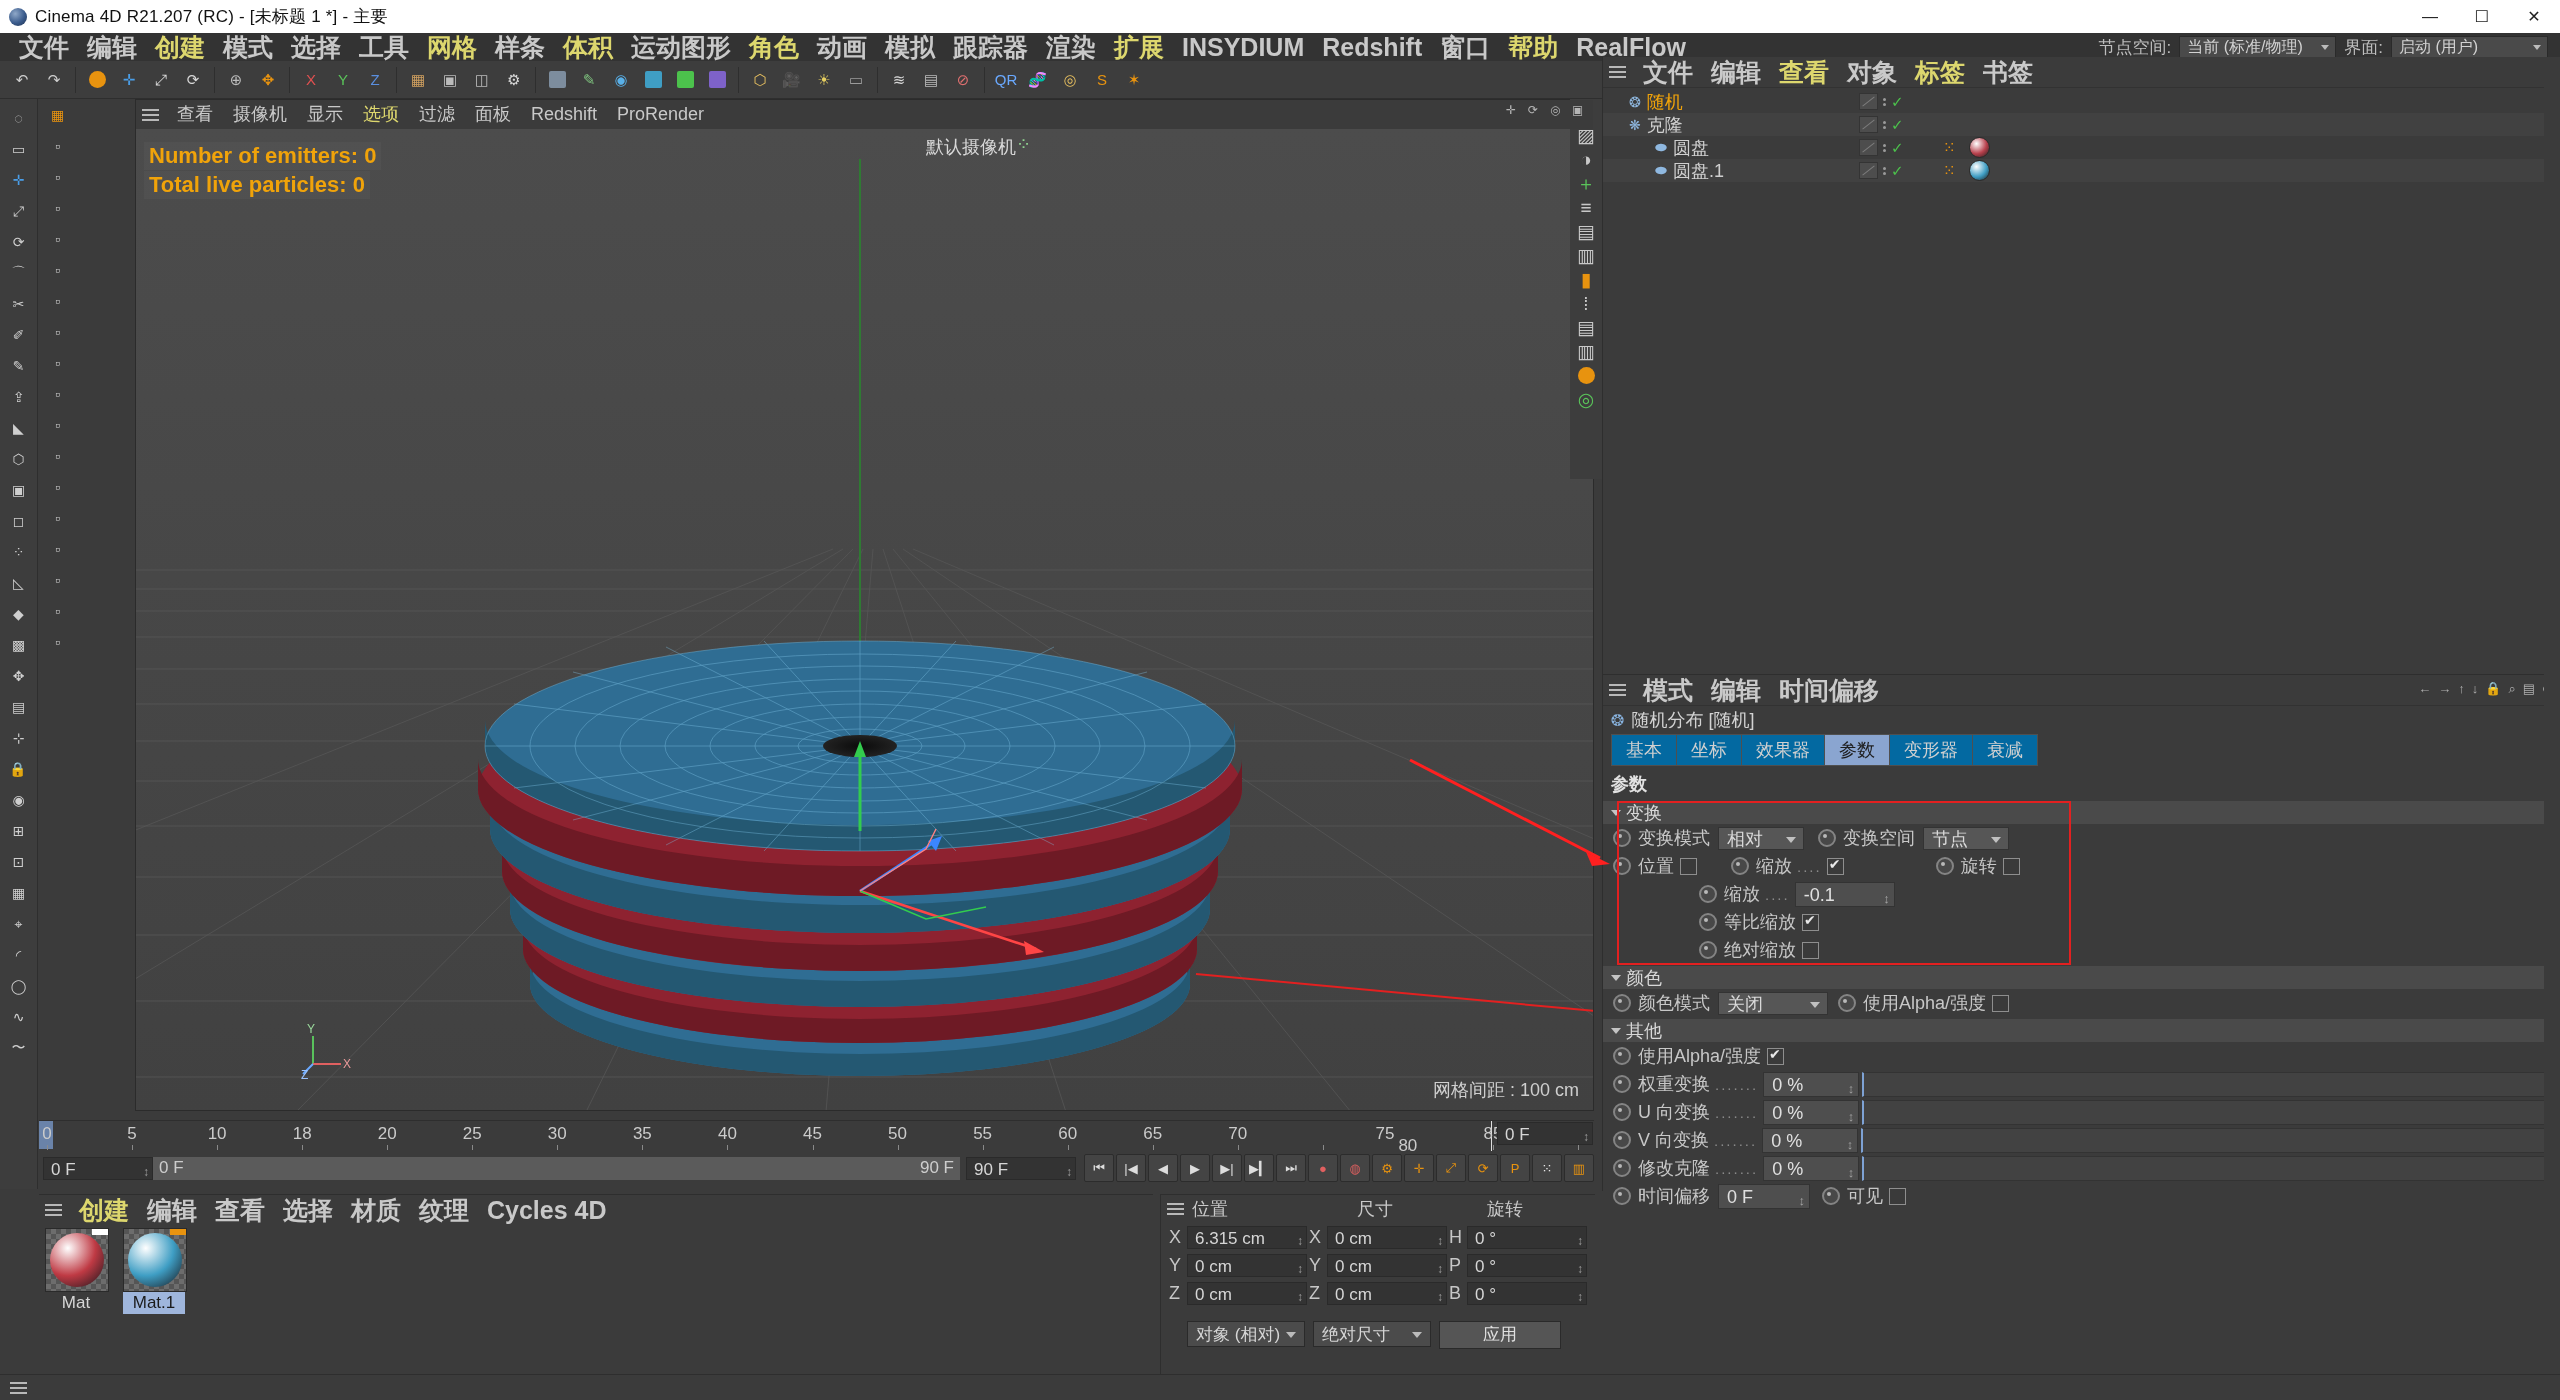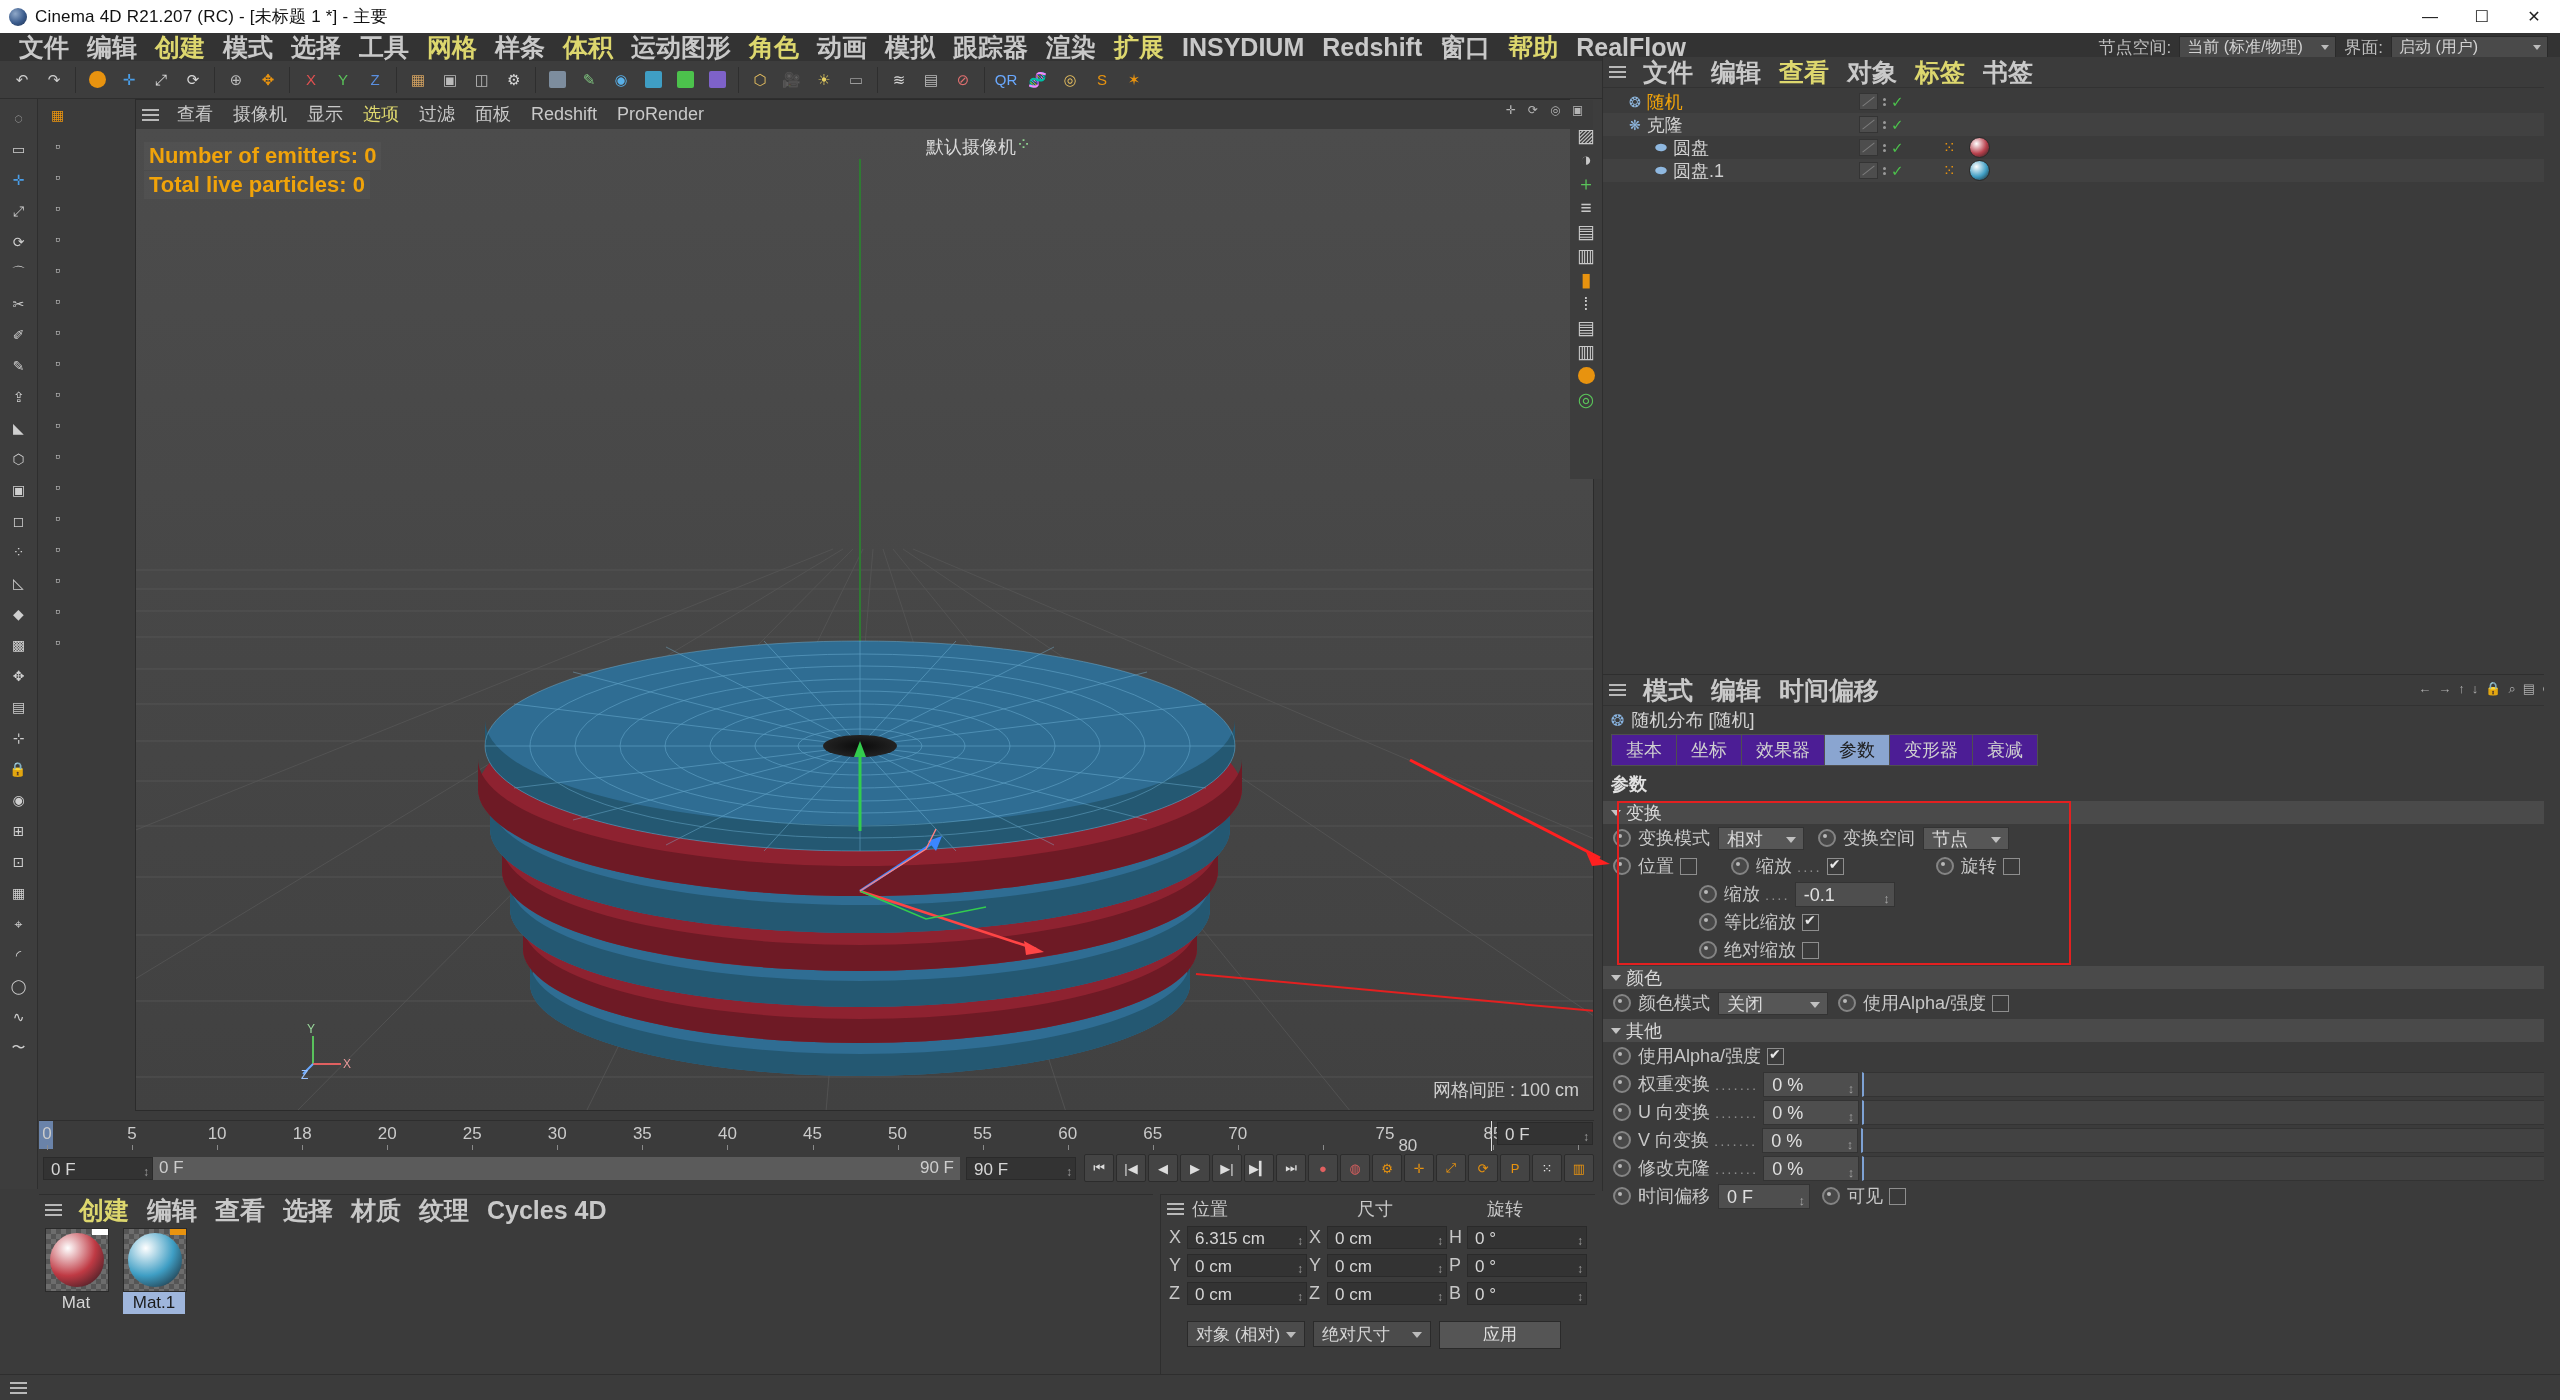--- a/index.html
+++ b/index.html
@@ -132,21 +132,21 @@
   .om-check{color:#4cc24c;font-size:15px;font-weight:bold;}
   .om-mat{width:19px;height:19px;border-radius:50%;border:1px solid #2a2a2a;}
 
   
   .attr{position:absolute;left:1602px;top:674px;width:958px;height:516px;background:#3b3b3b;
         border-left:1px solid #2e2e2e;border-top:1px solid #2e2e2e;}
   .at-menu{height:30px;display:flex;align-items:center;padding-left:6px;border-bottom:1px solid #323232;}
   .at-obj{height:28px;display:flex;align-items:center;padding-left:8px;font-size:18px;color:#d2d2d2;gap:7px;}
   .at-tabs{display:flex;padding-left:8px;gap:0;}
   .at-tab{padding:3px 14px;font-size:18px;color:#d0d0d0;border:1px solid #4f4f4f;border-right:none;
-          background:#4c1d95;}
+          background:#0369a1;}
   .at-tab:last-child{border-right:1px solid #4f4f4f;}
   .at-tab.on{background:#8aa5d0;color:#1d1d1d;}
   .at-sec{font-size:18px;font-weight:bold;color:#e2e2e2;padding:6px 0 3px 8px;}
   .group{background:#4a4a4a;height:23px;display:flex;align-items:center;padding-left:8px;
          font-size:18px;color:#d8d8d8;margin-top:2px;}
   .group .tri{border-left:5px solid transparent;border-right:5px solid transparent;
          border-top:6px solid #c4c4c4;margin-right:5px;}
   .prow{height:28px;display:flex;align-items:center;padding-left:10px;font-size:18px;color:#c7c7c7;}
   .radio{width:14px;height:14px;border-radius:50%;border:2px solid #848484;background:#484848;
          margin-right:7px;position:relative;flex:none;}

